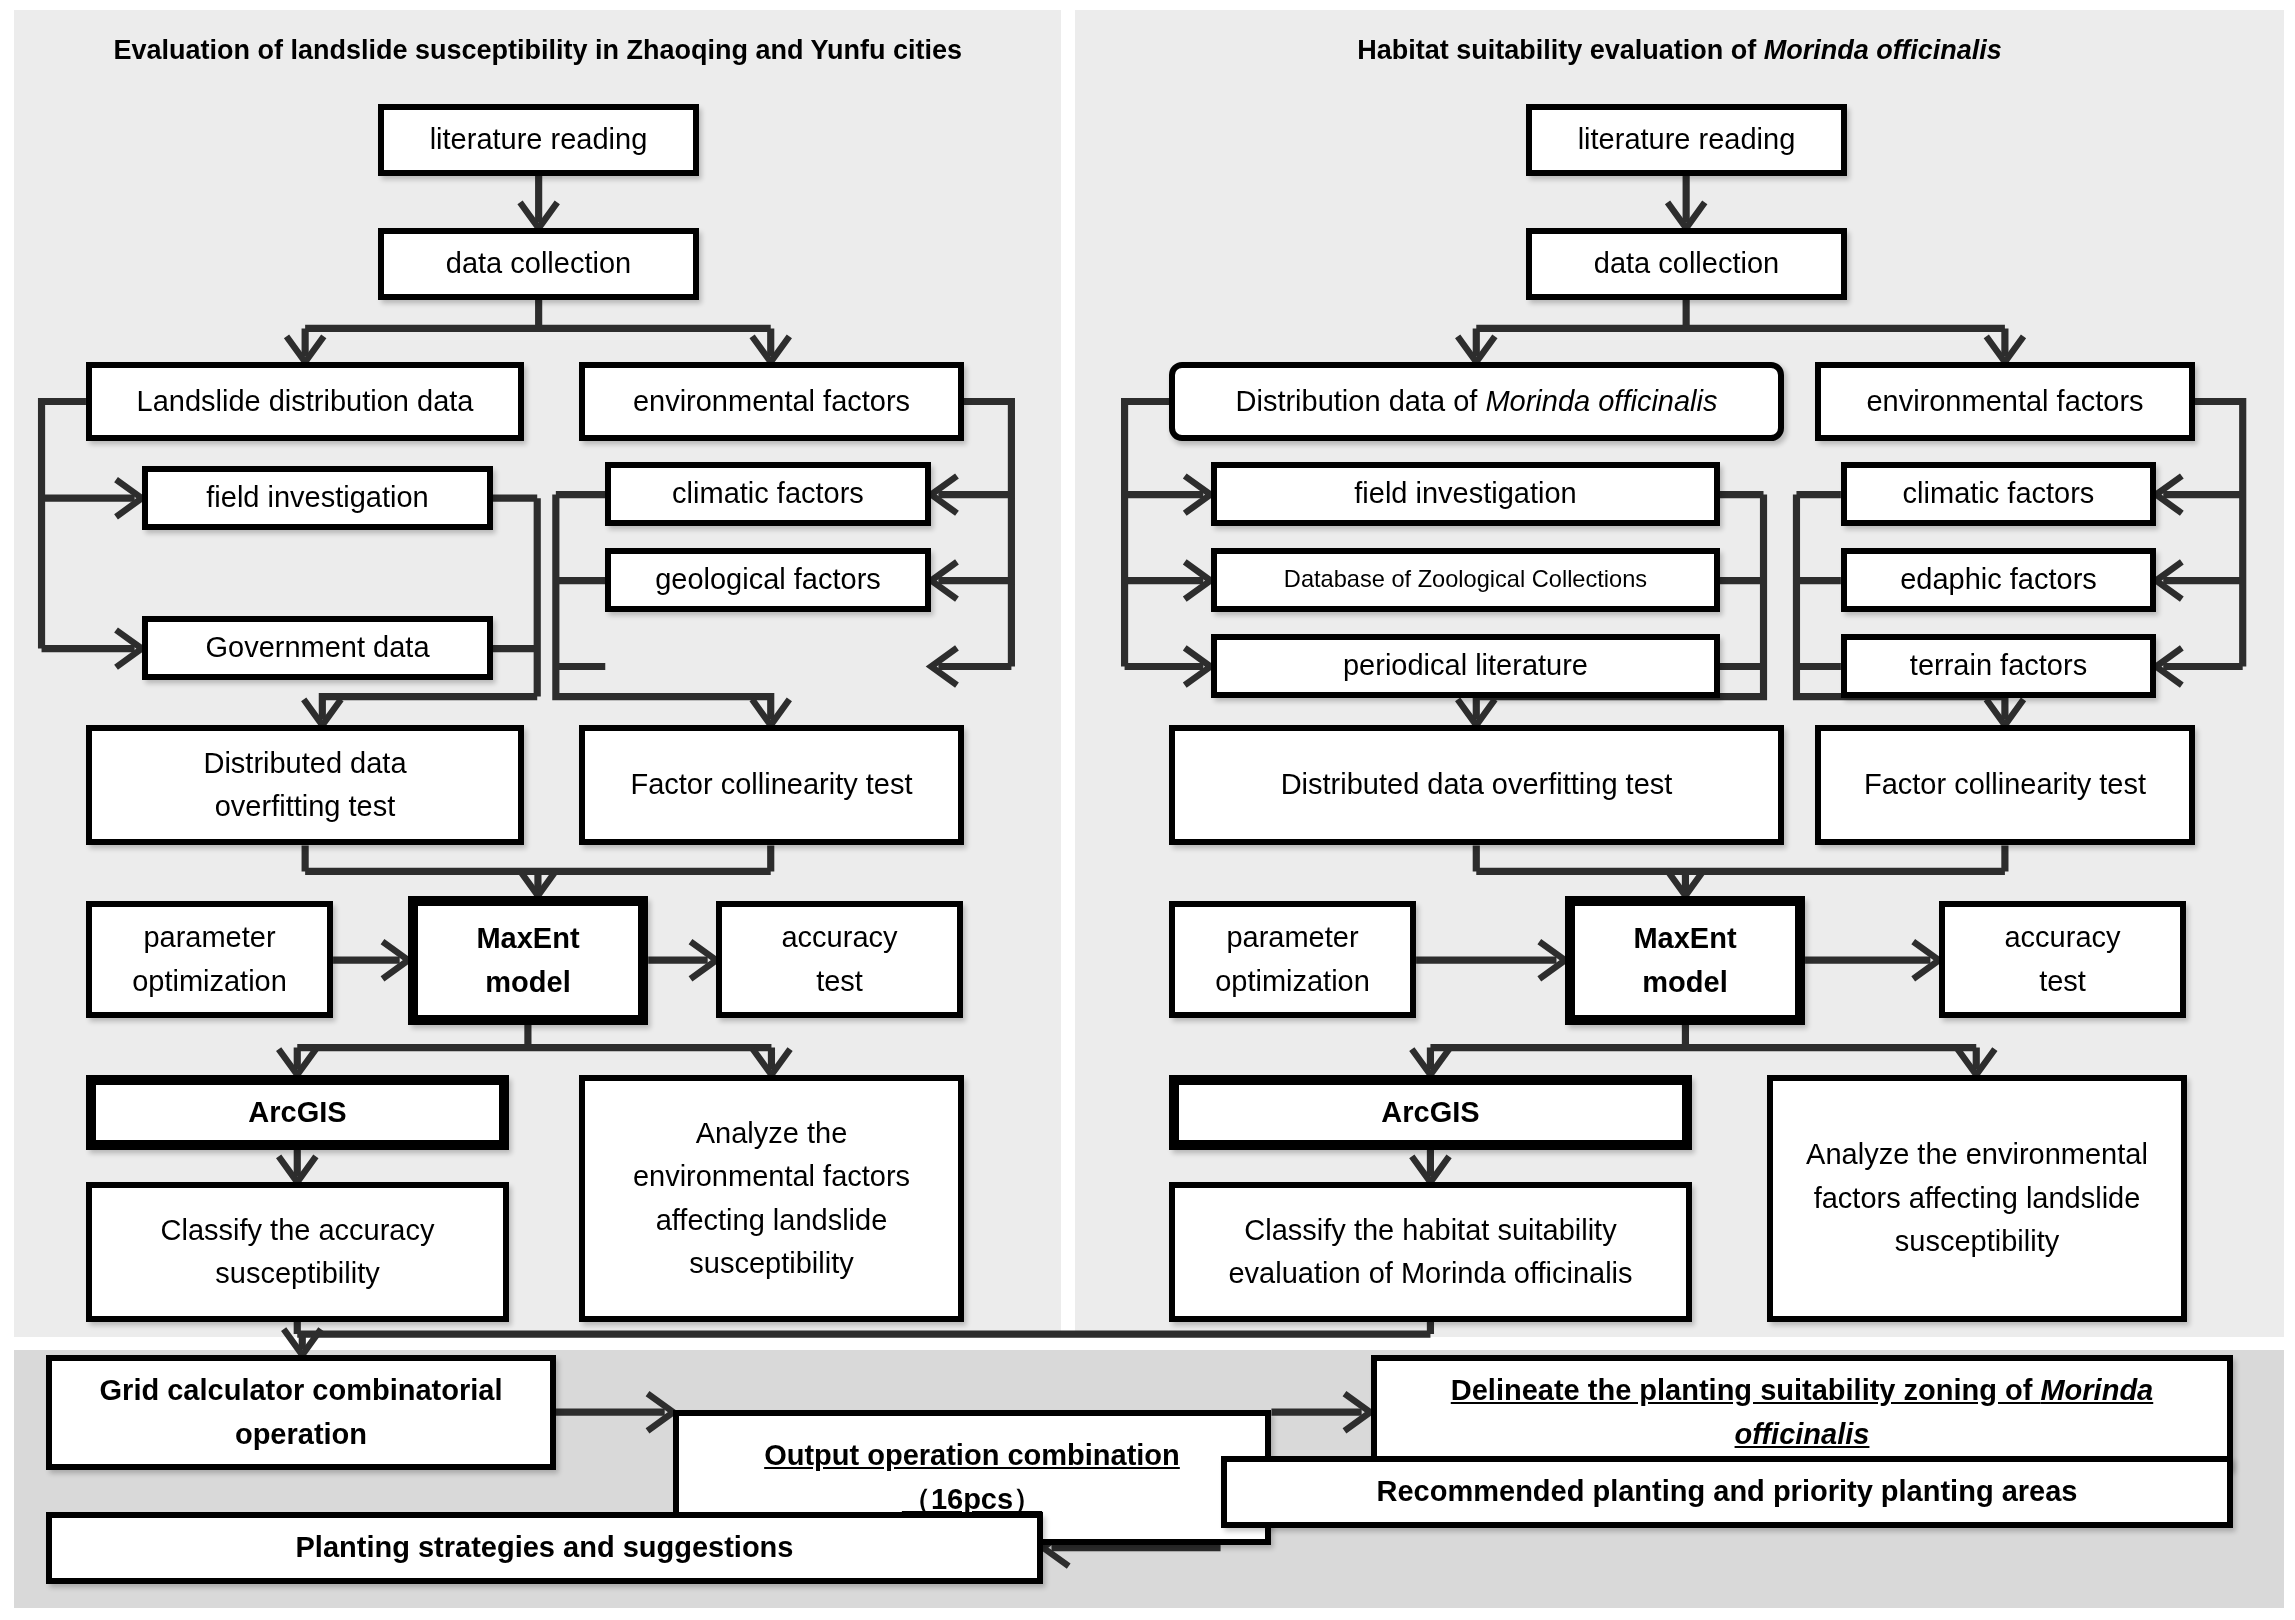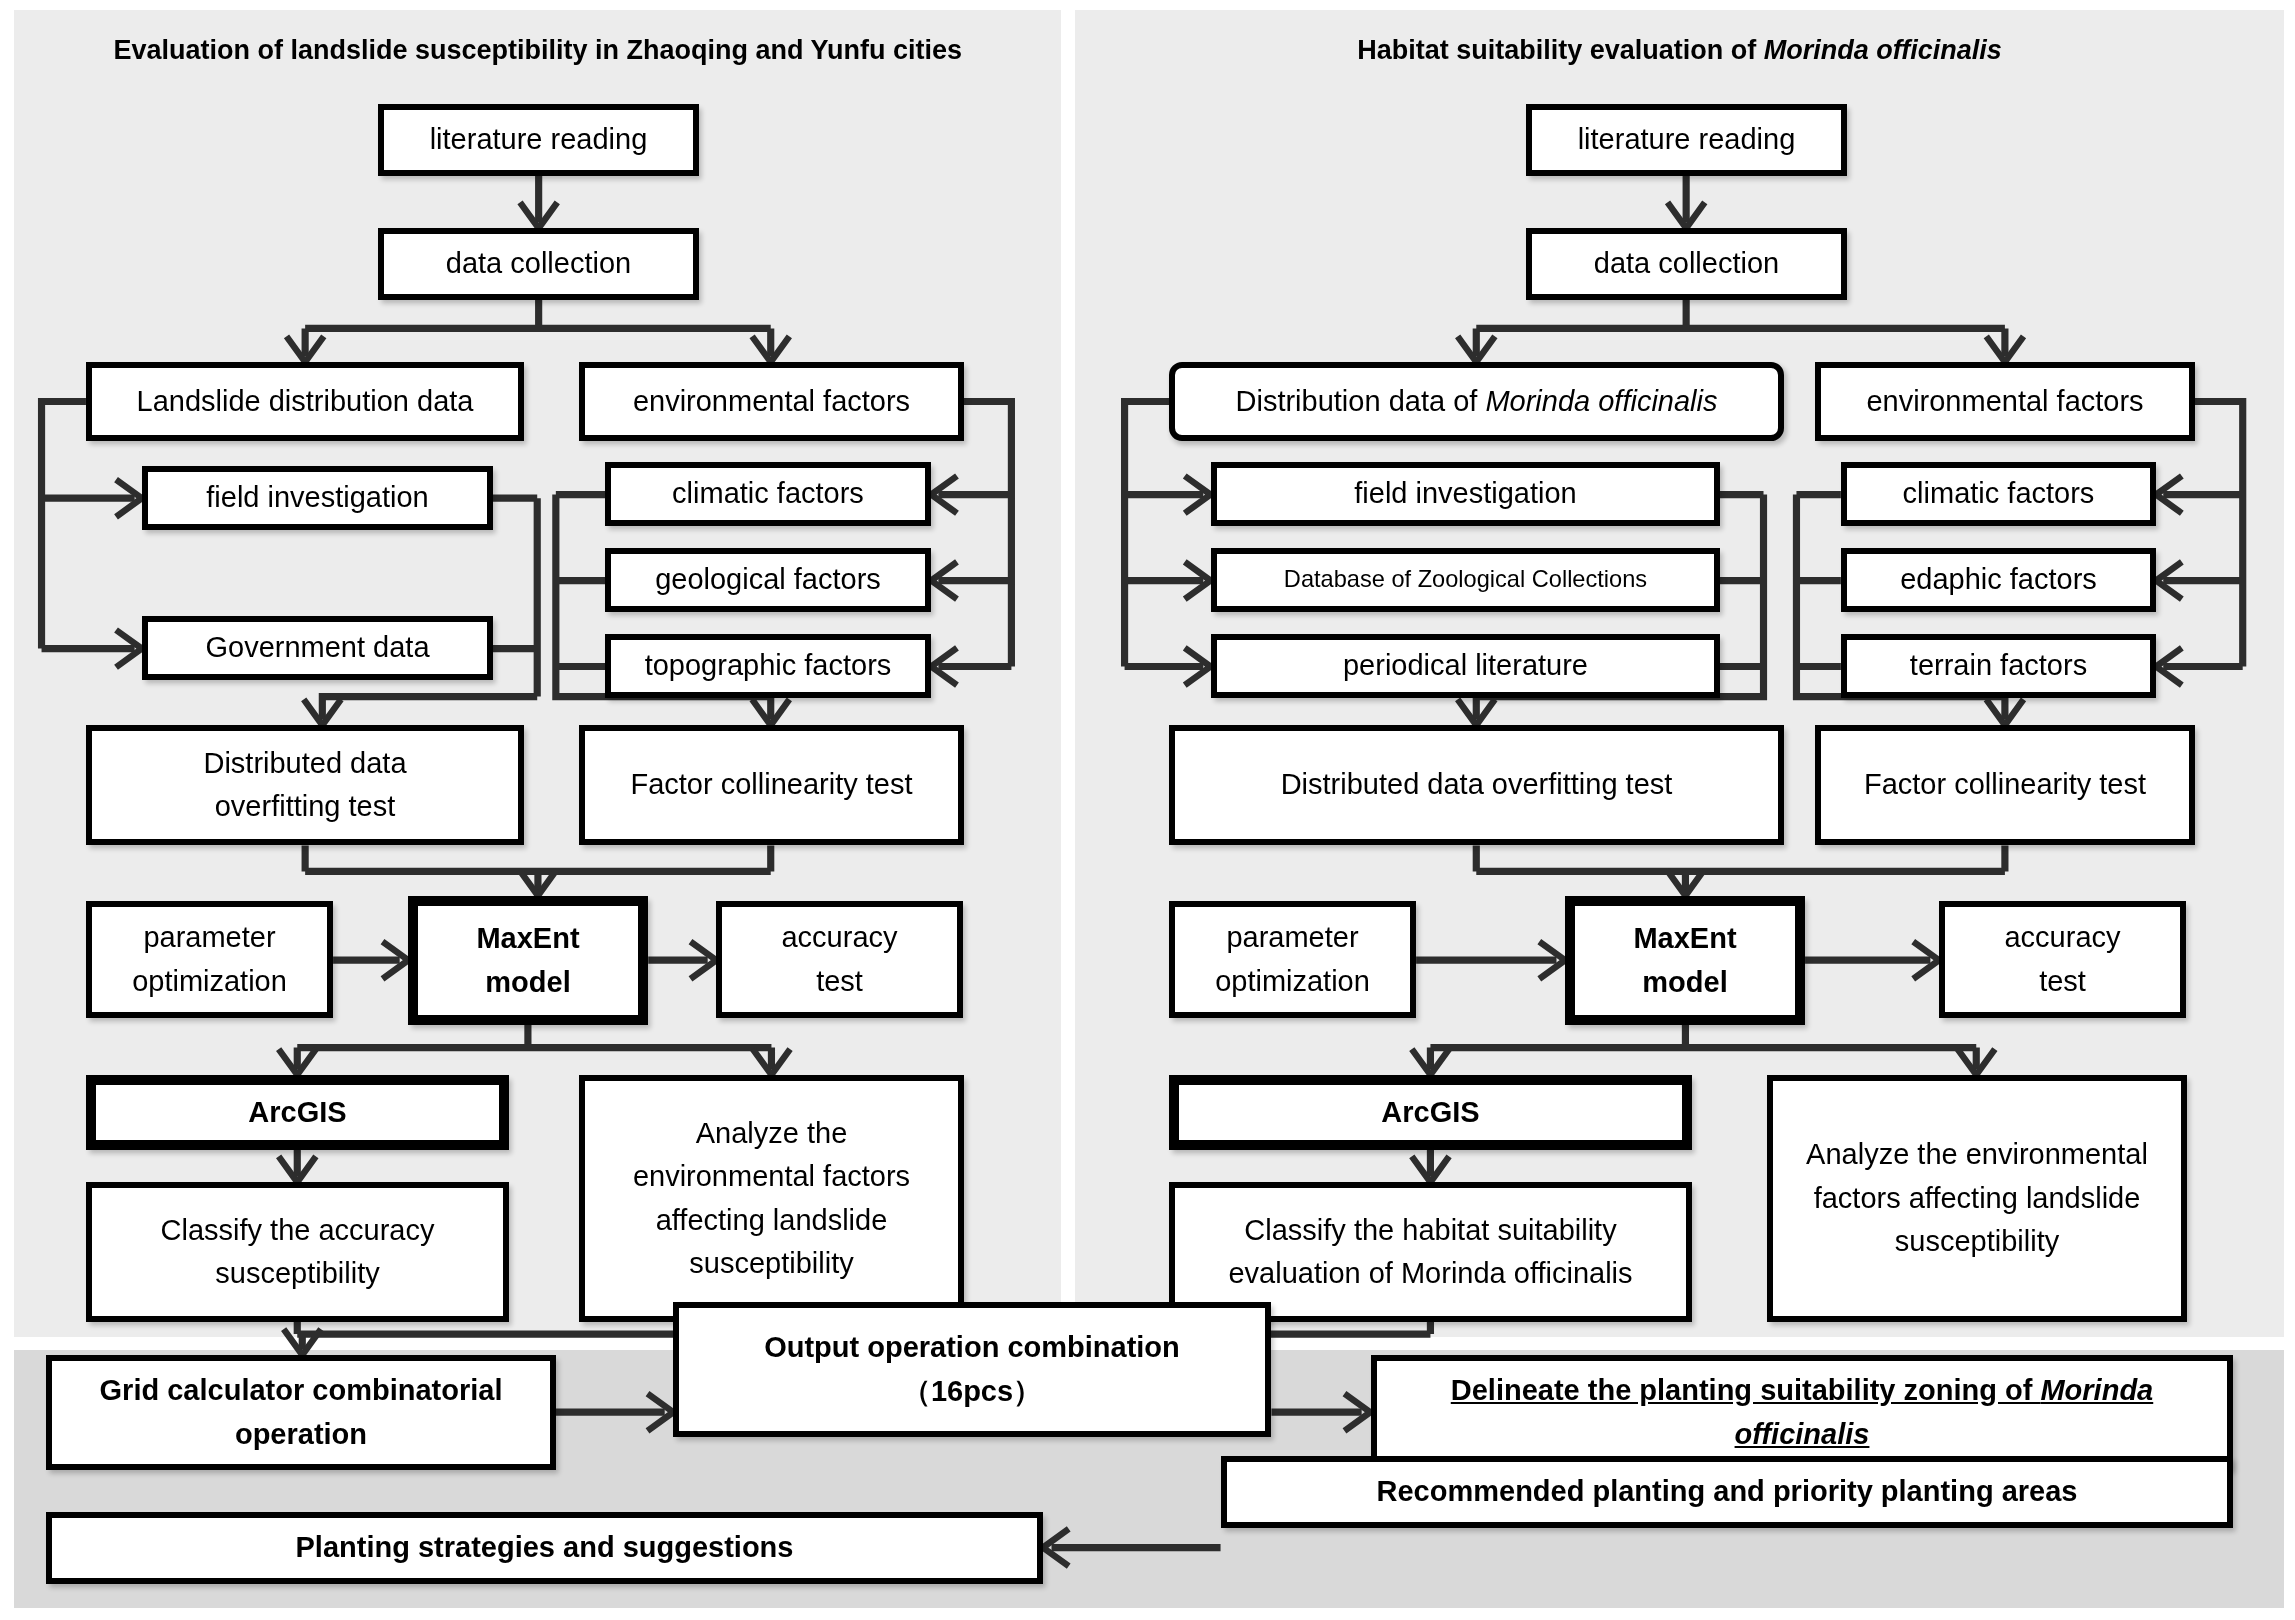--- a/index.html
+++ b/index.html
@@ -128,23 +128,20 @@
   </div>
   <div class="box" style="left:142px;top:616px;width:351px;height:64px;">
     <span>Government data</span>
   </div>
   <div class="box" style="left:605px;top:462px;width:326px;height:64px;">
     <span>climatic factors</span>
   </div>
   <div class="box" style="left:605px;top:548px;width:326px;height:64px;">
     <span>geological factors</span>
   </div>
-  <div class="box" style="left:605px;top:634px;width:326px;height:64px;">
-    <span>topographic factors</span>
-  </div>
   <div class="box pad" style="left:86px;top:725px;width:438px;height:120px;">
     <span>Distributed data overfitting test</span>
   </div>
   <div class="box" style="left:579px;top:725px;width:385px;height:120px;">
     <span>Factor collinearity test</span>
   </div>
   <div class="box pad-sm" style="left:86px;top:901px;width:247px;height:117px;">
     <span>parameter optimization</span>
   </div>
   <div class="box heavy" style="left:408px;top:896px;width:240px;height:129px;">
@@ -224,21 +221,21 @@
   <div class="box pad-sm" style="left:1767px;top:1075px;width:420px;height:247px;">
     <span>Analyze the environmental factors affecting landslide susceptibility</span>
   </div>
   <div class="box pad-sm" style="left:1169px;top:1182px;width:523px;height:140px;">
     <span>Classify the habitat suitability evaluation of Morinda officinalis</span>
   </div>
 
   <div class="box bold pad-sm" style="left:46px;top:1355px;width:510px;height:115px;">
     <span>Grid calculator combinatorial operation</span>
   </div>
-  <div class="box bold" style="left:673px;top:1302px;width:598px;height:135px;">
+  <div class="box bold" style="left:673px;top:1410px;width:598px;height:135px;text-decoration:underline;">
     <span class="ln">Output operation combination</span>
     <span class="ln">（16pcs）</span>
   </div>
   <div class="box bold pad-sm" style="left:1371px;top:1355px;width:862px;height:115px;text-decoration:underline;">
     <span>
       <span class="inline">Delineate the planting suitability zoning of </span><span class="inline species">Morinda officinalis</span>
     </span>
   </div>
   <div class="box bold" style="left:1221px;top:1456px;width:1012px;height:72px;">
     <span>Recommended planting and priority planting areas</span>

